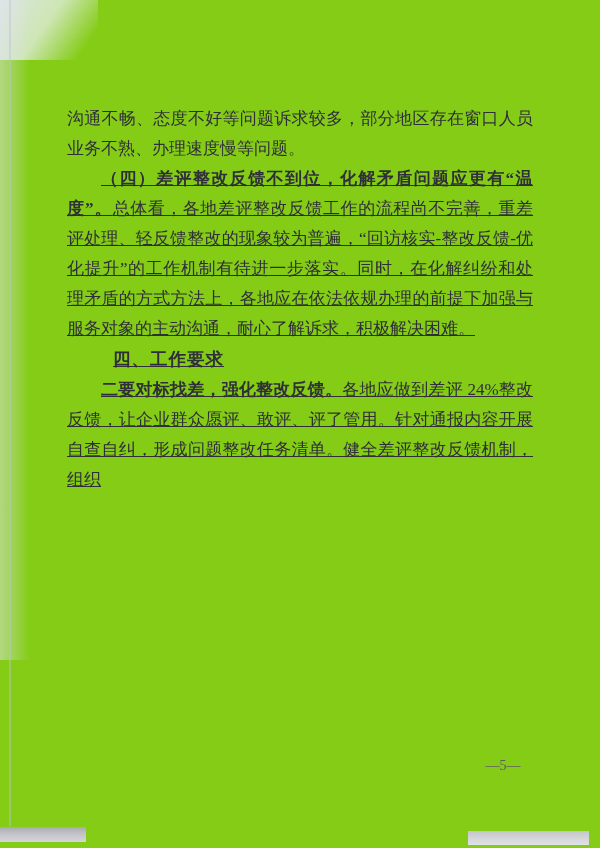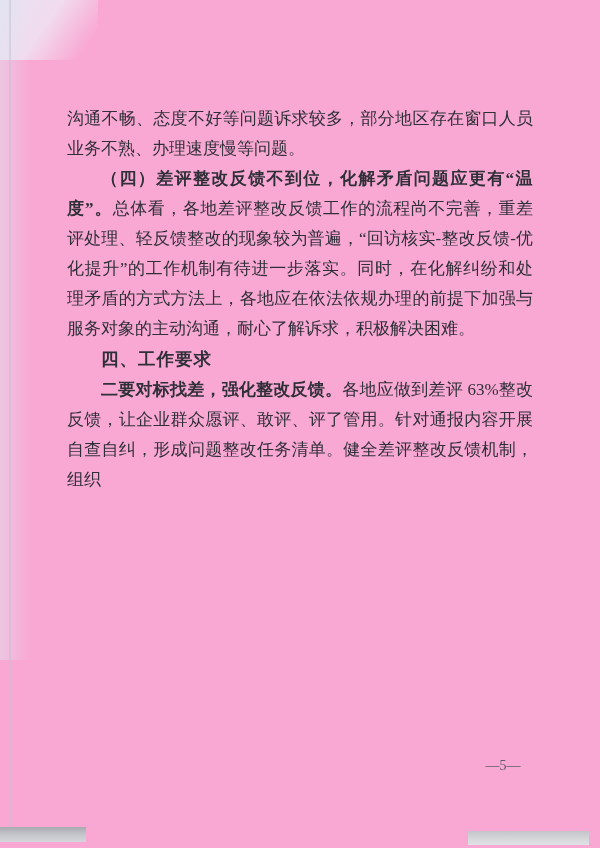--- a/index.html
+++ b/index.html
@@ -5,21 +5,21 @@
   html, body {
     margin: 0;
     padding: 0;
     background: #ffffff;
     font-family: "Liberation Serif", "DejaVu Serif", serif;
   }
   .page {
     position: relative;
     width: 600px;
     height: 848px;
-    background: #f9a8d4;
+    background: #84cc16;
     overflow: hidden;
   }
   
   .scan-patch-topleft {
     position: absolute;
     left: 0; top: 0;
     width: 98px; height: 60px;
     background: linear-gradient(125deg, rgba(228,232,245,0.9) 0%, rgba(238,241,249,0.7) 45%, rgba(255,255,255,0) 85%);
   }
   .left-edge-tint {
@@ -52,31 +52,32 @@
     left: 67px;
     top: 104px;
     width: 466px;
     color: #2f2f38;
     font-size: 17px;
     line-height: 30px;
     text-align: justify;
     text-justify: inter-ideograph;
   }
   .para { margin: 0; }
-  .para.indent { text-indent: 2em; }
+  .para.indent { text-indent: 2em; text-decoration: underline; }
   .seg-body { font-weight: normal; }
   .seg-kai-heading {
     font-weight: bold;
     letter-spacing: 0.5px;
   }
   .seg-hei-heading {
     font-family: "Liberation Sans", "DejaVu Sans", sans-serif;
     font-weight: bold;
     font-size: 17.5px;
     letter-spacing: 1px;
+    margin-left: 12px;
   }
   .seg-bold-lead { font-weight: bold; }
   .page-number {
     position: absolute;
     left: 483px;
     top: 758px;
     width: 40px;
     color: #5c5c63;
     font-size: 14px;
     letter-spacing: 0px;
@@ -89,20 +90,20 @@
 
 <div class="page">
   <div class="scan-patch-topleft"></div>
   <div class="left-edge-tint"></div>
   <div class="fold-line"></div>
 
   <div class="content">
       <div class="para"><span class="seg-body">沟通不畅、态度不好等问题诉求较多，部分地区存在窗口人员业务不熟、办理速度慢等问题。</span></div>
       <div class="para indent"><span class="seg-kai-heading">（四）差评整改反馈不到位，化解矛盾问题应更有“温度”。</span><span class="seg-body">总体看，各地差评整改反馈工作的流程尚不完善，重差评处理、轻反馈整改的现象较为普遍，“回访核实-整改反馈-优化提升”的工作机制有待进一步落实。同时，在化解纠纷和处理矛盾的方式方法上，各地应在依法依规办理的前提下加强与服务对象的主动沟通，耐心了解诉求，积极解决困难。</span></div>
       <div class="para indent heading"><span class="seg-hei-heading">四、工作要求</span></div>
-      <div class="para indent"><span class="seg-bold-lead">二要对标找差，强化整改反馈。</span><span class="seg-body">各地应做到差评 63%整改反馈，让企业群众愿评、敢评、评了管用。针对通报内容开展自查自纠，形成问题整改任务清单。健全差评整改反馈机制，组织</span></div>
+      <div class="para indent"><span class="seg-bold-lead">二要对标找差，强化整改反馈。</span><span class="seg-body">各地应做到差评 24%整改反馈，让企业群众愿评、敢评、评了管用。针对通报内容开展自查自纠，形成问题整改任务清单。健全差评整改反馈机制，组织</span></div>
     </div>
 
   <div class="page-number">—5—</div>
 
   <div class="scan-bar-left"></div>
   <div class="scan-bar-right"></div>
 </div>
 
 </body></html>

